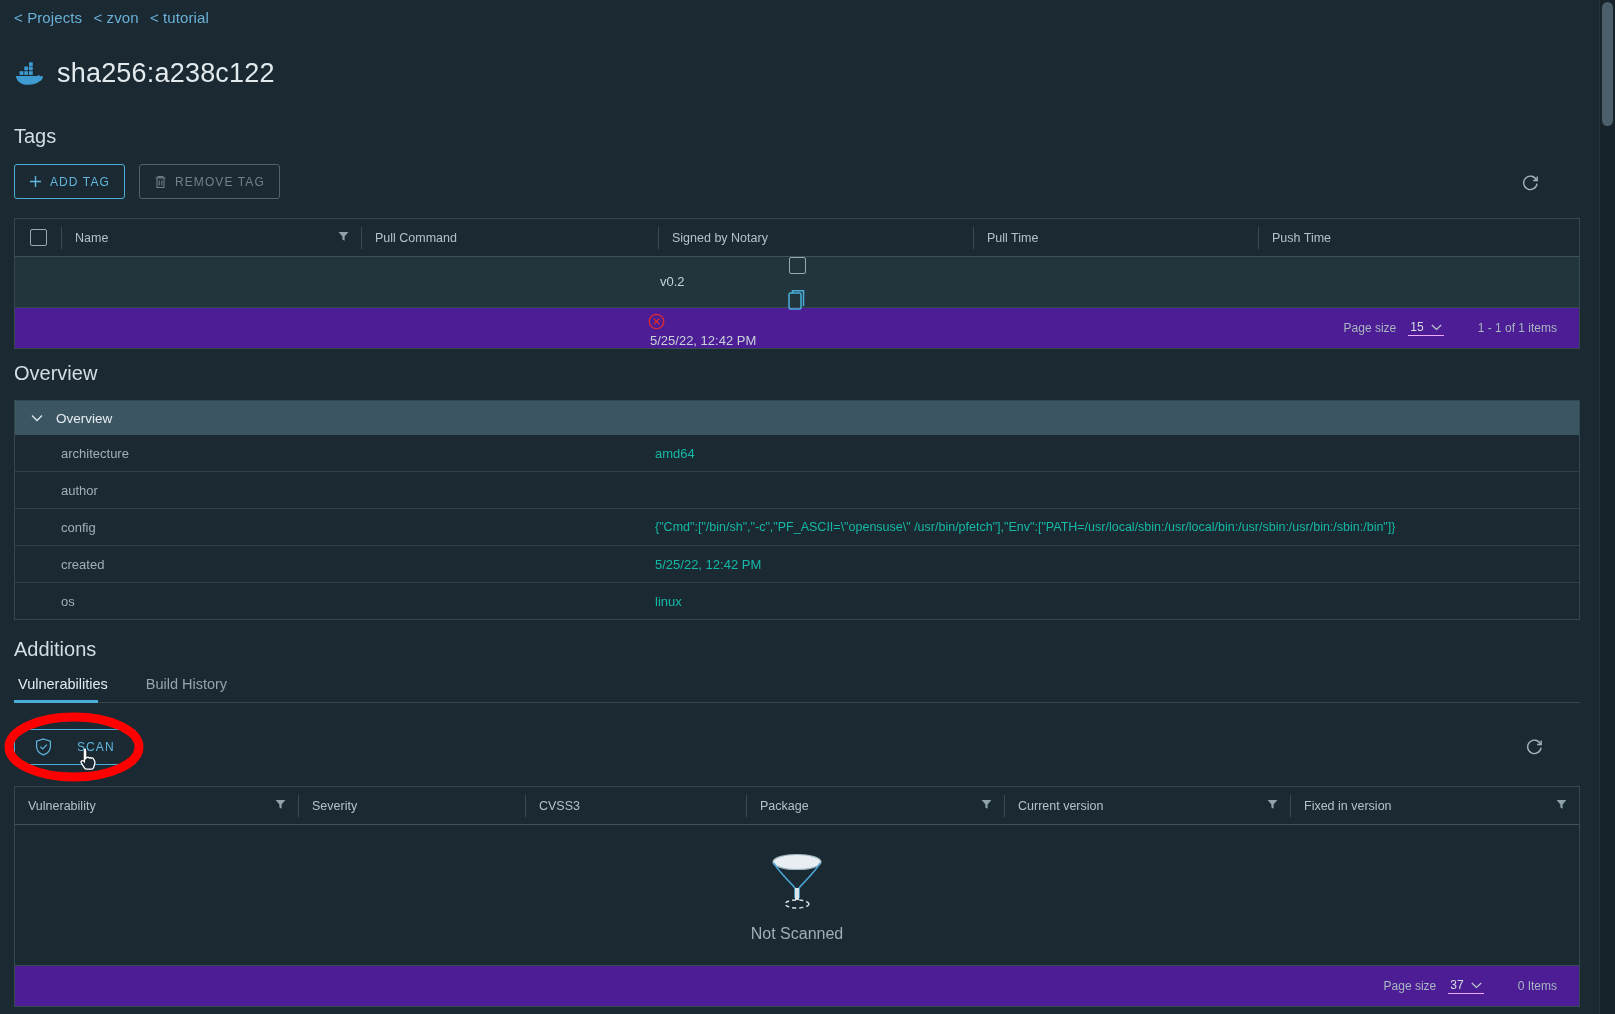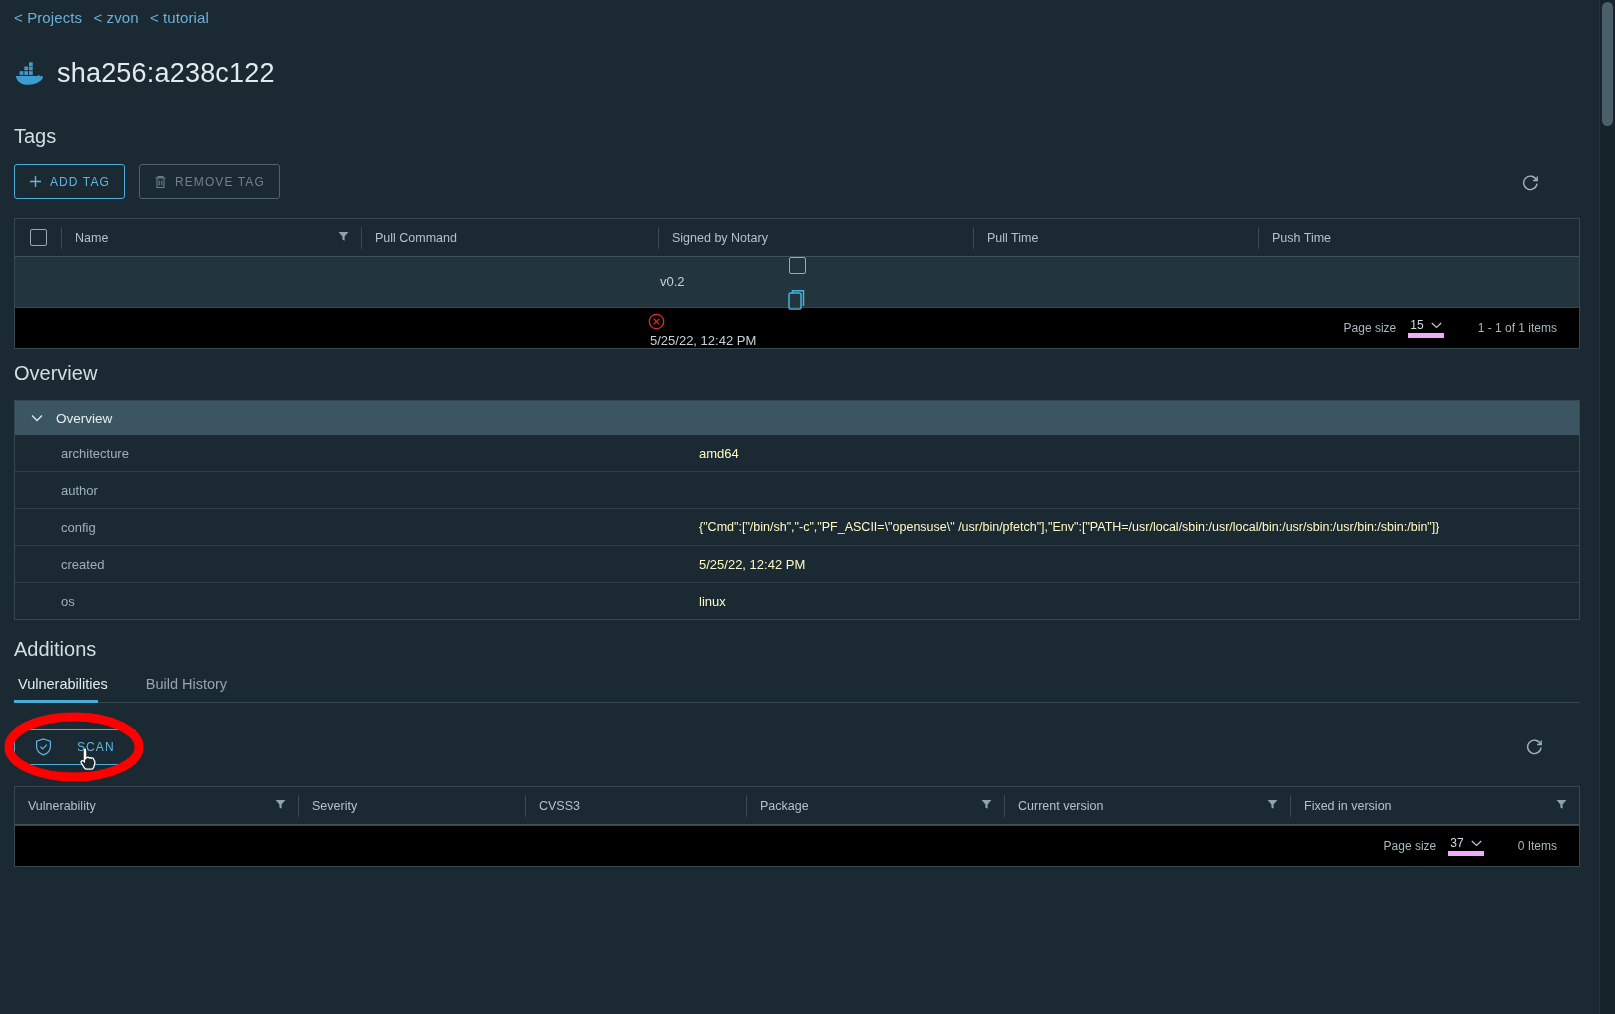--- a/index.html
+++ b/index.html
@@ -149,29 +149,29 @@
     height: 100%;
   }
   .tfoot {
     display: flex;
     align-items: center;
     justify-content: flex-end;
     height: 40px;
     font-size: 12px;
     color: #a8b8bf;
     padding-right: 22px;
-    background: #000000;
+    background: #4c1d95;
     gap: 12px;
   }
   .pagesize-sel {
     display: inline-flex;
     align-items: center;
     gap: 7px;
     color: #d2dde1;
-    border-bottom: 5px solid #f0abfc;
+    border-bottom: 1px solid #f0abfc;
     padding: 0 2px 1px 2px;
     cursor: pointer;
   }
   
   .ov-head {
     display: flex;
     align-items: center;
     height: 34px;
     background: #3c5562;
     color: #e6eef1;
@@ -187,24 +187,23 @@
     font-size: 13px;
   }
   .ov-row:last-child { border-bottom: none; }
   .ov-key {
     width: 640px;
     padding-left: 46px;
     box-sizing: border-box;
     color: #9fb0b8;
   }
   .ov-val {
-    color: #fef9c3;
+    color: #14b8a6;
     white-space: nowrap;
     overflow: hidden;
-    margin-left: 44px;
   }
   
   .tabs {
     position: absolute;
     left: 14px;
     top: 670px;
     display: flex;
     gap: 0;
     border-bottom: 1px solid #35474f;
     width: 1566px;
@@ -473,20 +472,32 @@
       <div class="th" style="width:289px;">
         <span>Fixed in version</span>
         <span class="filt">
           <svg width="11" height="11" viewBox="0 0 11 11">
               <path d="M0.6 1h9.8L6.6 5.4v4.3L4.4 8.4V5.4z" fill="#90a3ab"></path>
             </svg>
         </span>
       </div>
     </div>
 
+    <div class="empty">
+      <span>
+        <svg width="66" height="62" viewBox="0 0 66 62">
+          <ellipse cx="33" cy="15" rx="24" ry="7.5" fill="#e8eef1" stroke="#9fb8c4" stroke-width="1.2"></ellipse>
+          <path d="M10 16c3 7 19 22 21 25v10" stroke="#4aa8d8" stroke-width="1.6" fill="none"></path>
+          <path d="M56 16c-3 7-19 22-21 25v10" stroke="#4aa8d8" stroke-width="1.6" fill="none"></path>
+          <path d="M31 41h4v12h-4z" fill="#d8e4ea"></path>
+          <ellipse cx="33" cy="57" rx="12" ry="4" fill="none" stroke="#cfdde4" stroke-width="1.5" stroke-dasharray="4 3"></ellipse>
+        </svg>
+      </span>
+      <span class="empty-text">Not Scanned</span>
+    </div>
 
     <div class="tfoot" style="border-top:1px solid #35474f;">
       <span>Page size</span>
       <span class="pagesize-sel">
         <span>37</span>
         <span>
           <svg width="11" height="7" viewBox="0 0 11 7">
               <path d="M0.8 1l4.7 4.4L10.2 1" stroke="#b9c7cd" stroke-width="1.3" fill="none"></path>
             </svg>
         </span>

